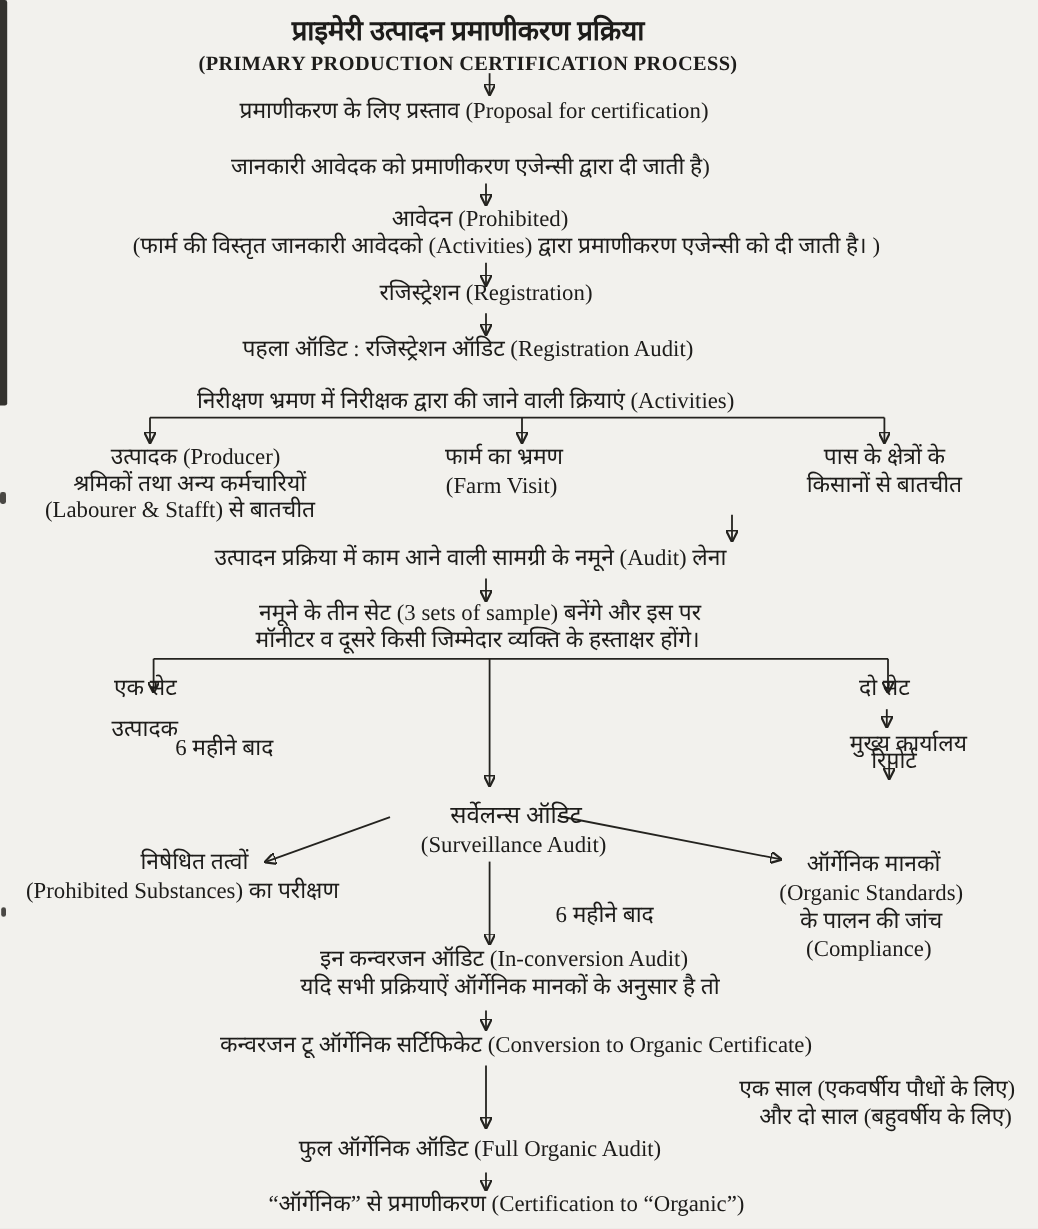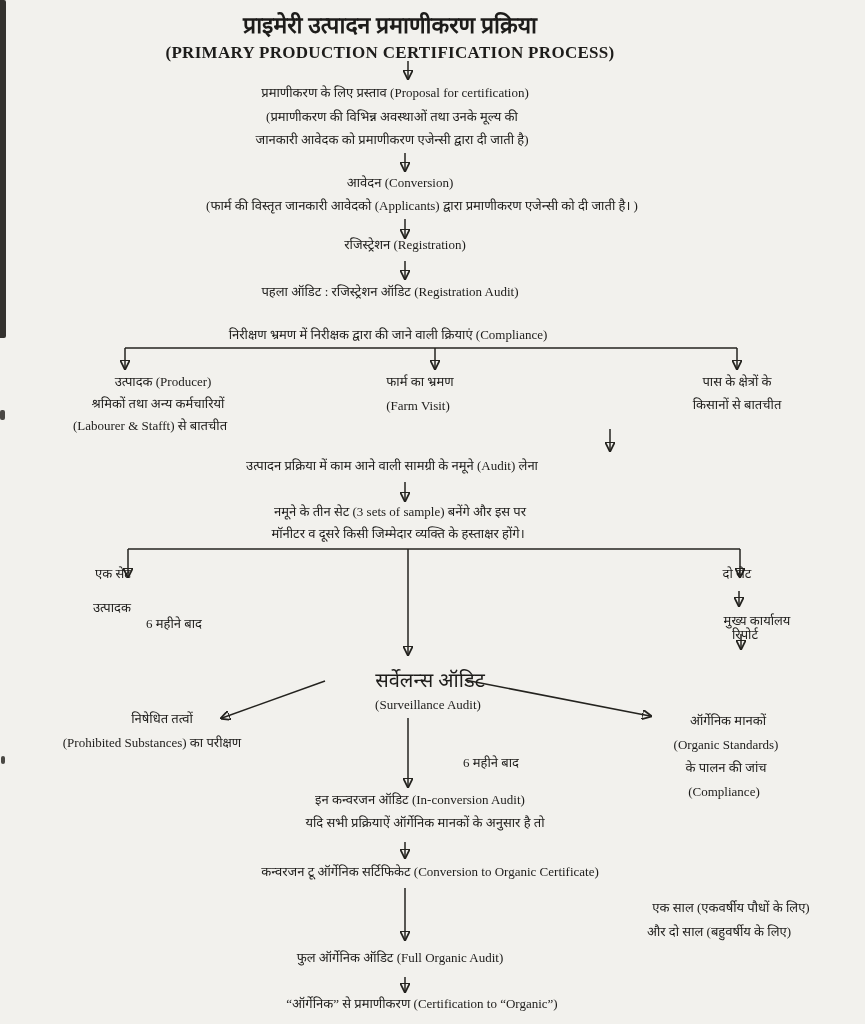--- a/index.html
+++ b/index.html
@@ -10,21 +10,21 @@
   .page{
     position:relative;
     width:865px;height:1024px;
     margin:0 auto;
     background:#f2f1ed;
     color:#1d1c1a;
     overflow:hidden;
   }
   .t{
     position:absolute;
-    font-size:13px;
+    font-size:19px;
     line-height:22px;
     white-space:nowrap;
     color:#1d1c1a;
   }
   .c{transform:translateX(-50%);}          
   .bold{font-weight:bold;text-align:right;}
   .title-hi{font-size:23px;line-height:26px;}
   .title-en{font-size:17px;line-height:20px;letter-spacing:.3px;}
   .big{font-size:20px;text-align:right;}
   svg.arrows{position:absolute;left:0;top:0;width:865px;height:1024px;pointer-events:none;}
@@ -76,30 +76,29 @@
 
     <path d="M405,842 V857" marker-end="url(#ah)"></path>
     <path d="M405,888 V939" marker-end="url(#ah)"></path>
     <path d="M405,977 V991" marker-end="url(#ah)"></path>
   </svg>
 
   <div class="t c bold title-hi" style="left:390px;top:13px">प्राइमेरी उत्पादन प्रमाणीकरण प्रक्रिया</div>
   <div class="t c bold title-en" style="left:390px;top:43px">(PRIMARY PRODUCTION CERTIFICATION PROCESS)</div>
 
   <div class="t c" style="left:395px;top:82px">प्रमाणीकरण के लिए प्रस्ताव (Proposal for certification)</div>
-  <div class="t c" style="left:392px;top:106px">(प्रमाणीकरण की विभिन्न अवस्थाओं तथा उनके मूल्य की</div>
   <div class="t c" style="left:392px;top:129px">जानकारी आवेदक को प्रमाणीकरण एजेन्सी द्वारा दी जाती है)</div>
 
-  <div class="t c" style="left:400px;top:172px">आवेदन (Conversion)</div>
-  <div class="t c" style="left:422px;top:195px">(फार्म की विस्तृत जानकारी आवेदको (Applicants) द्वारा प्रमाणीकरण एजेन्सी को दी जाती है। )</div>
+  <div class="t c" style="left:400px;top:172px">आवेदन (Prohibited)</div>
+  <div class="t c" style="left:422px;top:195px">(फार्म की विस्तृत जानकारी आवेदको (Activities) द्वारा प्रमाणीकरण एजेन्सी को दी जाती है। )</div>
 
   <div class="t c" style="left:405px;top:234px">रजिस्ट्रेशन (Registration)</div>
 
   <div class="t c" style="left:390px;top:281px">पहला ऑडिट : रजिस्ट्रेशन ऑडिट (Registration Audit)</div>
-  <div class="t c" style="left:388px;top:324px">निरीक्षण भ्रमण में निरीक्षक द्वारा की जाने वाली क्रियाएं (Compliance)</div>
+  <div class="t c" style="left:388px;top:324px">निरीक्षण भ्रमण में निरीक्षक द्वारा की जाने वाली क्रियाएं (Activities)</div>
 
   <div class="t c" style="left:163px;top:371px">उत्पादक (Producer)</div>
   <div class="t c" style="left:158px;top:393px">श्रमिकों तथा अन्य कर्मचारियों</div>
   <div class="t c" style="left:150px;top:415px">(Labourer &amp; Stafft) से बातचीत</div>
 
   <div class="t c" style="left:420px;top:371px">फार्म का भ्रमण</div>
   <div class="t c" style="left:418px;top:395px">(Farm Visit)</div>
 
   <div class="t c" style="left:737px;top:371px">पास के क्षेत्रों के</div>
   <div class="t c" style="left:737px;top:394px">किसानों से बातचीत</div>
@@ -128,19 +127,19 @@
   <div class="t c" style="left:724px;top:781px">(Compliance)</div>
 
   <div class="t" style="left:463px;top:752px">6 महीने बाद</div>
 
   <div class="t c" style="left:420px;top:789px">इन कन्वरजन ऑडिट (In-conversion Audit)</div>
   <div class="t c" style="left:425px;top:812px">यदि सभी प्रक्रियाऐं ऑर्गेनिक मानकों के अनुसार है तो</div>
 
   <div class="t c" style="left:430px;top:861px">कन्वरजन टू ऑर्गेनिक सर्टिफिकेट (Conversion to Organic Certificate)</div>
 
   <div class="t c" style="left:731px;top:897px">एक साल (एकवर्षीय पौधों के लिए)</div>
-  <div class="t c" style="left:719px;top:921px">और दो साल (बहुवर्षीय के लिए)</div>
+  <div class="t c" style="left:738px;top:921px">और दो साल (बहुवर्षीय के लिए)</div>
 
   <div class="t c" style="left:400px;top:947px">फुल ऑर्गेनिक ऑडिट (Full Organic Audit)</div>
 
   <div class="t c" style="left:422px;top:993px">“ऑर्गेनिक” से प्रमाणीकरण (Certification to “Organic”)</div>
 
 </div>
 
 </body></html>

